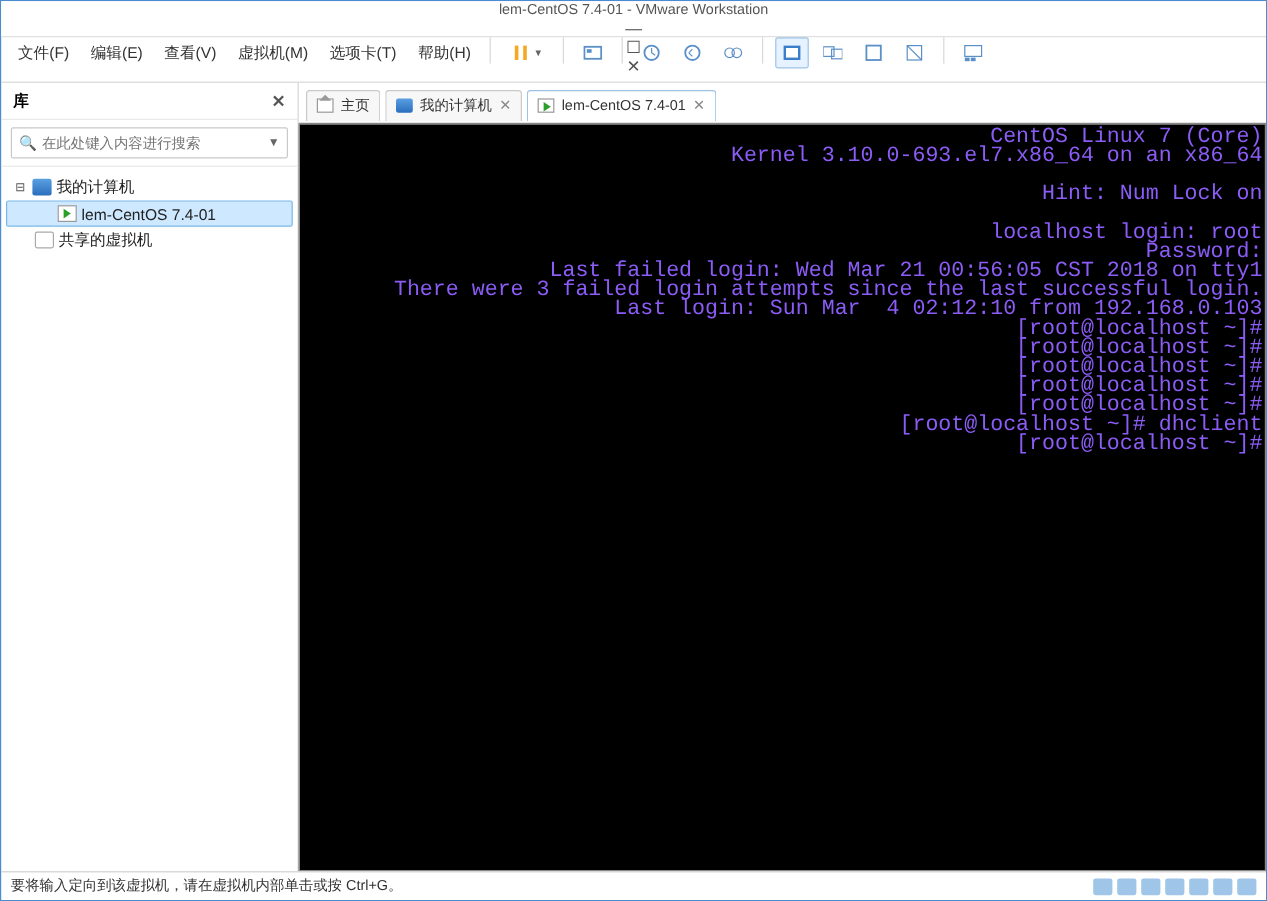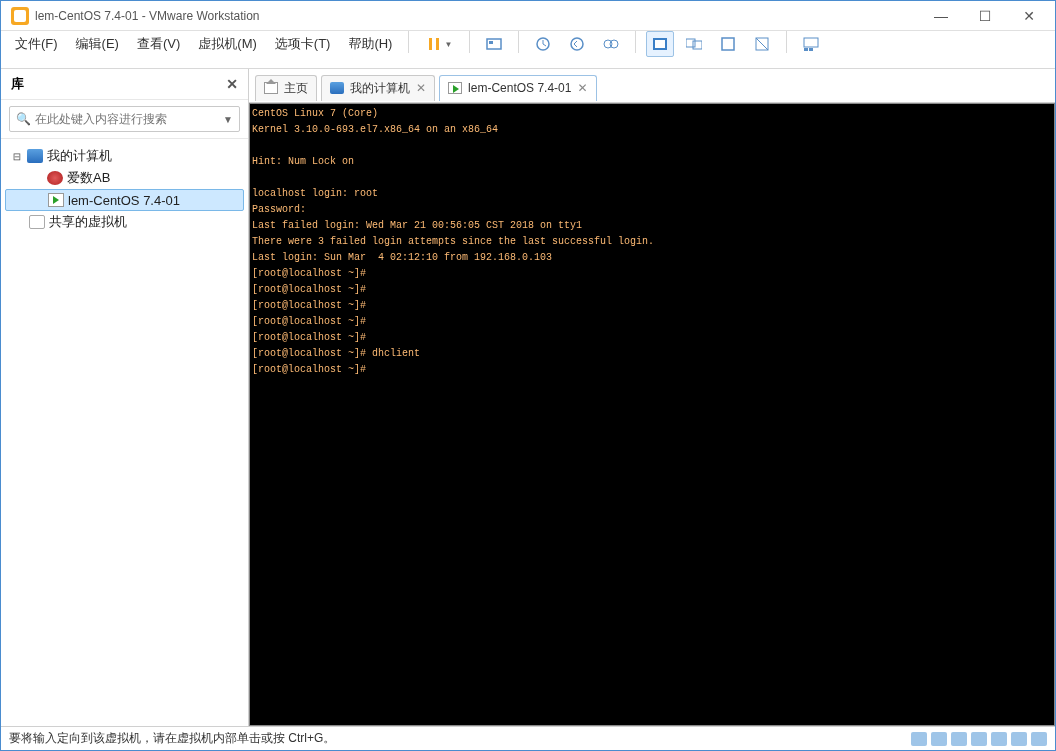--- a/index.html
+++ b/index.html
@@ -1,18 +1,18 @@
 <!DOCTYPE html>
 <html><head>
 <meta charset="utf-8">
 <style>
 * { box-sizing: border-box; margin: 0; padding: 0; }
 body { font-family: "Microsoft YaHei", "Segoe UI", sans-serif; font-size: 12px; background: #fff; }
 .window { width: 1056px; height: 751px; border: 1px solid #4a8ccf; display: flex; flex-direction: column; background: #fff; }
-.titlebar { height: 30px; background: #fff; display: flex; align-items: center; padding: 0 4px; border-bottom: 1px solid #e0e0e0; }
+.titlebar { height: 30px; background: #fff; display: flex; align-items: center; padding: 0 4px; border-bottom: 1px solid #e0e0e0; flex-direction: column; }
 .titlebar .app-icon { width: 18px; height: 18px; background: #f7a823; border-radius: 3px; margin: 0 6px; position: relative; }
 .titlebar .app-icon::after { content: ""; position: absolute; inset: 3px; background: #fff; border-radius: 2px; }
 .titlebar .title-text { flex: 0 0 auto; color: #555; font-size: 12px; }
 .titlebar .spacer { flex: 1; }
 .winbtn { width: 44px; height: 28px; display: flex; align-items: center; justify-content: center; color: #555; font-size: 14px; }
 
 .menubar { height: 38px; display: flex; padding: 0 6px; gap: 2px; border-bottom: 1px solid #d8d8d8; }
 .menubar .menu { padding: 4px 8px; color: #333; font-size: 13px; }
 .menubar .sep { width: 1px; height: 22px; background: #d8d8d8; margin: 0 6px; }
 .tb-btn { width: 28px; height: 26px; display: flex; align-items: center; justify-content: center; border: 1px solid transparent; border-radius: 2px; margin: 0 2px; }
@@ -45,21 +45,21 @@
 
 .main { flex: 1; display: flex; flex-direction: column; background: #fff; }
 .tabs { height: 34px; display: flex; align-items: center; padding: 4px 6px 0 6px; gap: 4px; border-bottom: 1px solid #d0d0d0; }
 .tab { height: 26px; display: flex; align-items: center; padding: 0 8px; border: 1px solid #c9c9c9; border-bottom: none; border-radius: 3px 3px 0 0; background: #f7f7f7; gap: 6px; font-size: 12px; color: #333; }
 .tab.active { background: #fff; border-color: #9cc2e5; }
 .tab .close-x { color: #888; font-size: 12px; }
 .tab .tico { width: 14px; height: 12px; display: inline-block; }
 .tico.home { background: #fff; border: 1px solid #999; position: relative; }
 .tico.home::before { content: ""; position: absolute; left: 1px; top: -4px; border-left: 5px solid transparent; border-right: 5px solid transparent; border-bottom: 5px solid #999; }
 
-.console { flex: 1; background: #000; color: #fdba74; font-family: "Courier New", monospace; font-size: 10px; line-height: 16px; padding: 2px 2px; white-space: pre; overflow: hidden; border: 1px solid #888; margin: 0; }
+.console { flex: 1; background: #000; color: #8b5cf6; font-family: "Courier New", monospace; font-size: 18px; line-height: 16px; padding: 2px 2px; white-space: pre; overflow: hidden; border: 1px solid #888; margin: 0; text-align: right; }
 
 .statusbar { height: 24px; border-top: 1px solid #d0d0d0; display: flex; align-items: center; padding: 0 8px; font-size: 12px; color: #333; gap: 4px; }
 .statusbar .spacer { flex: 1; }
 .st-ico { width: 16px; height: 14px; background: #9fc5e8; border-radius: 2px; }
 </style>
 </head>
 <body>
 
 <div class="window">
 
@@ -159,24 +159,20 @@
           <span class="mag">🔍</span>
           <input placeholder="在此处键入内容进行搜索" style="">
           <span class="dd">▼</span>
         </div>
       </div>
       <div class="tree">
         <div class="tree-row">
           <span class="twisty">⊟</span>
           <span class="ico monitor"></span>
           <span>我的计算机</span>
-        </div>
-        <div class="tree-row indent2">
-          <span class="ico redvm"></span>
-          <span>爱数AB</span>
         </div>
         <div class="tree-row indent2 selected">
           <span class="ico runvm"></span>
           <span>lem-CentOS 7.4-01</span>
         </div>
         <div class="tree-row indent1">
           <span class="ico shared"></span>
           <span>共享的虚拟机</span>
         </div>
       </div>

